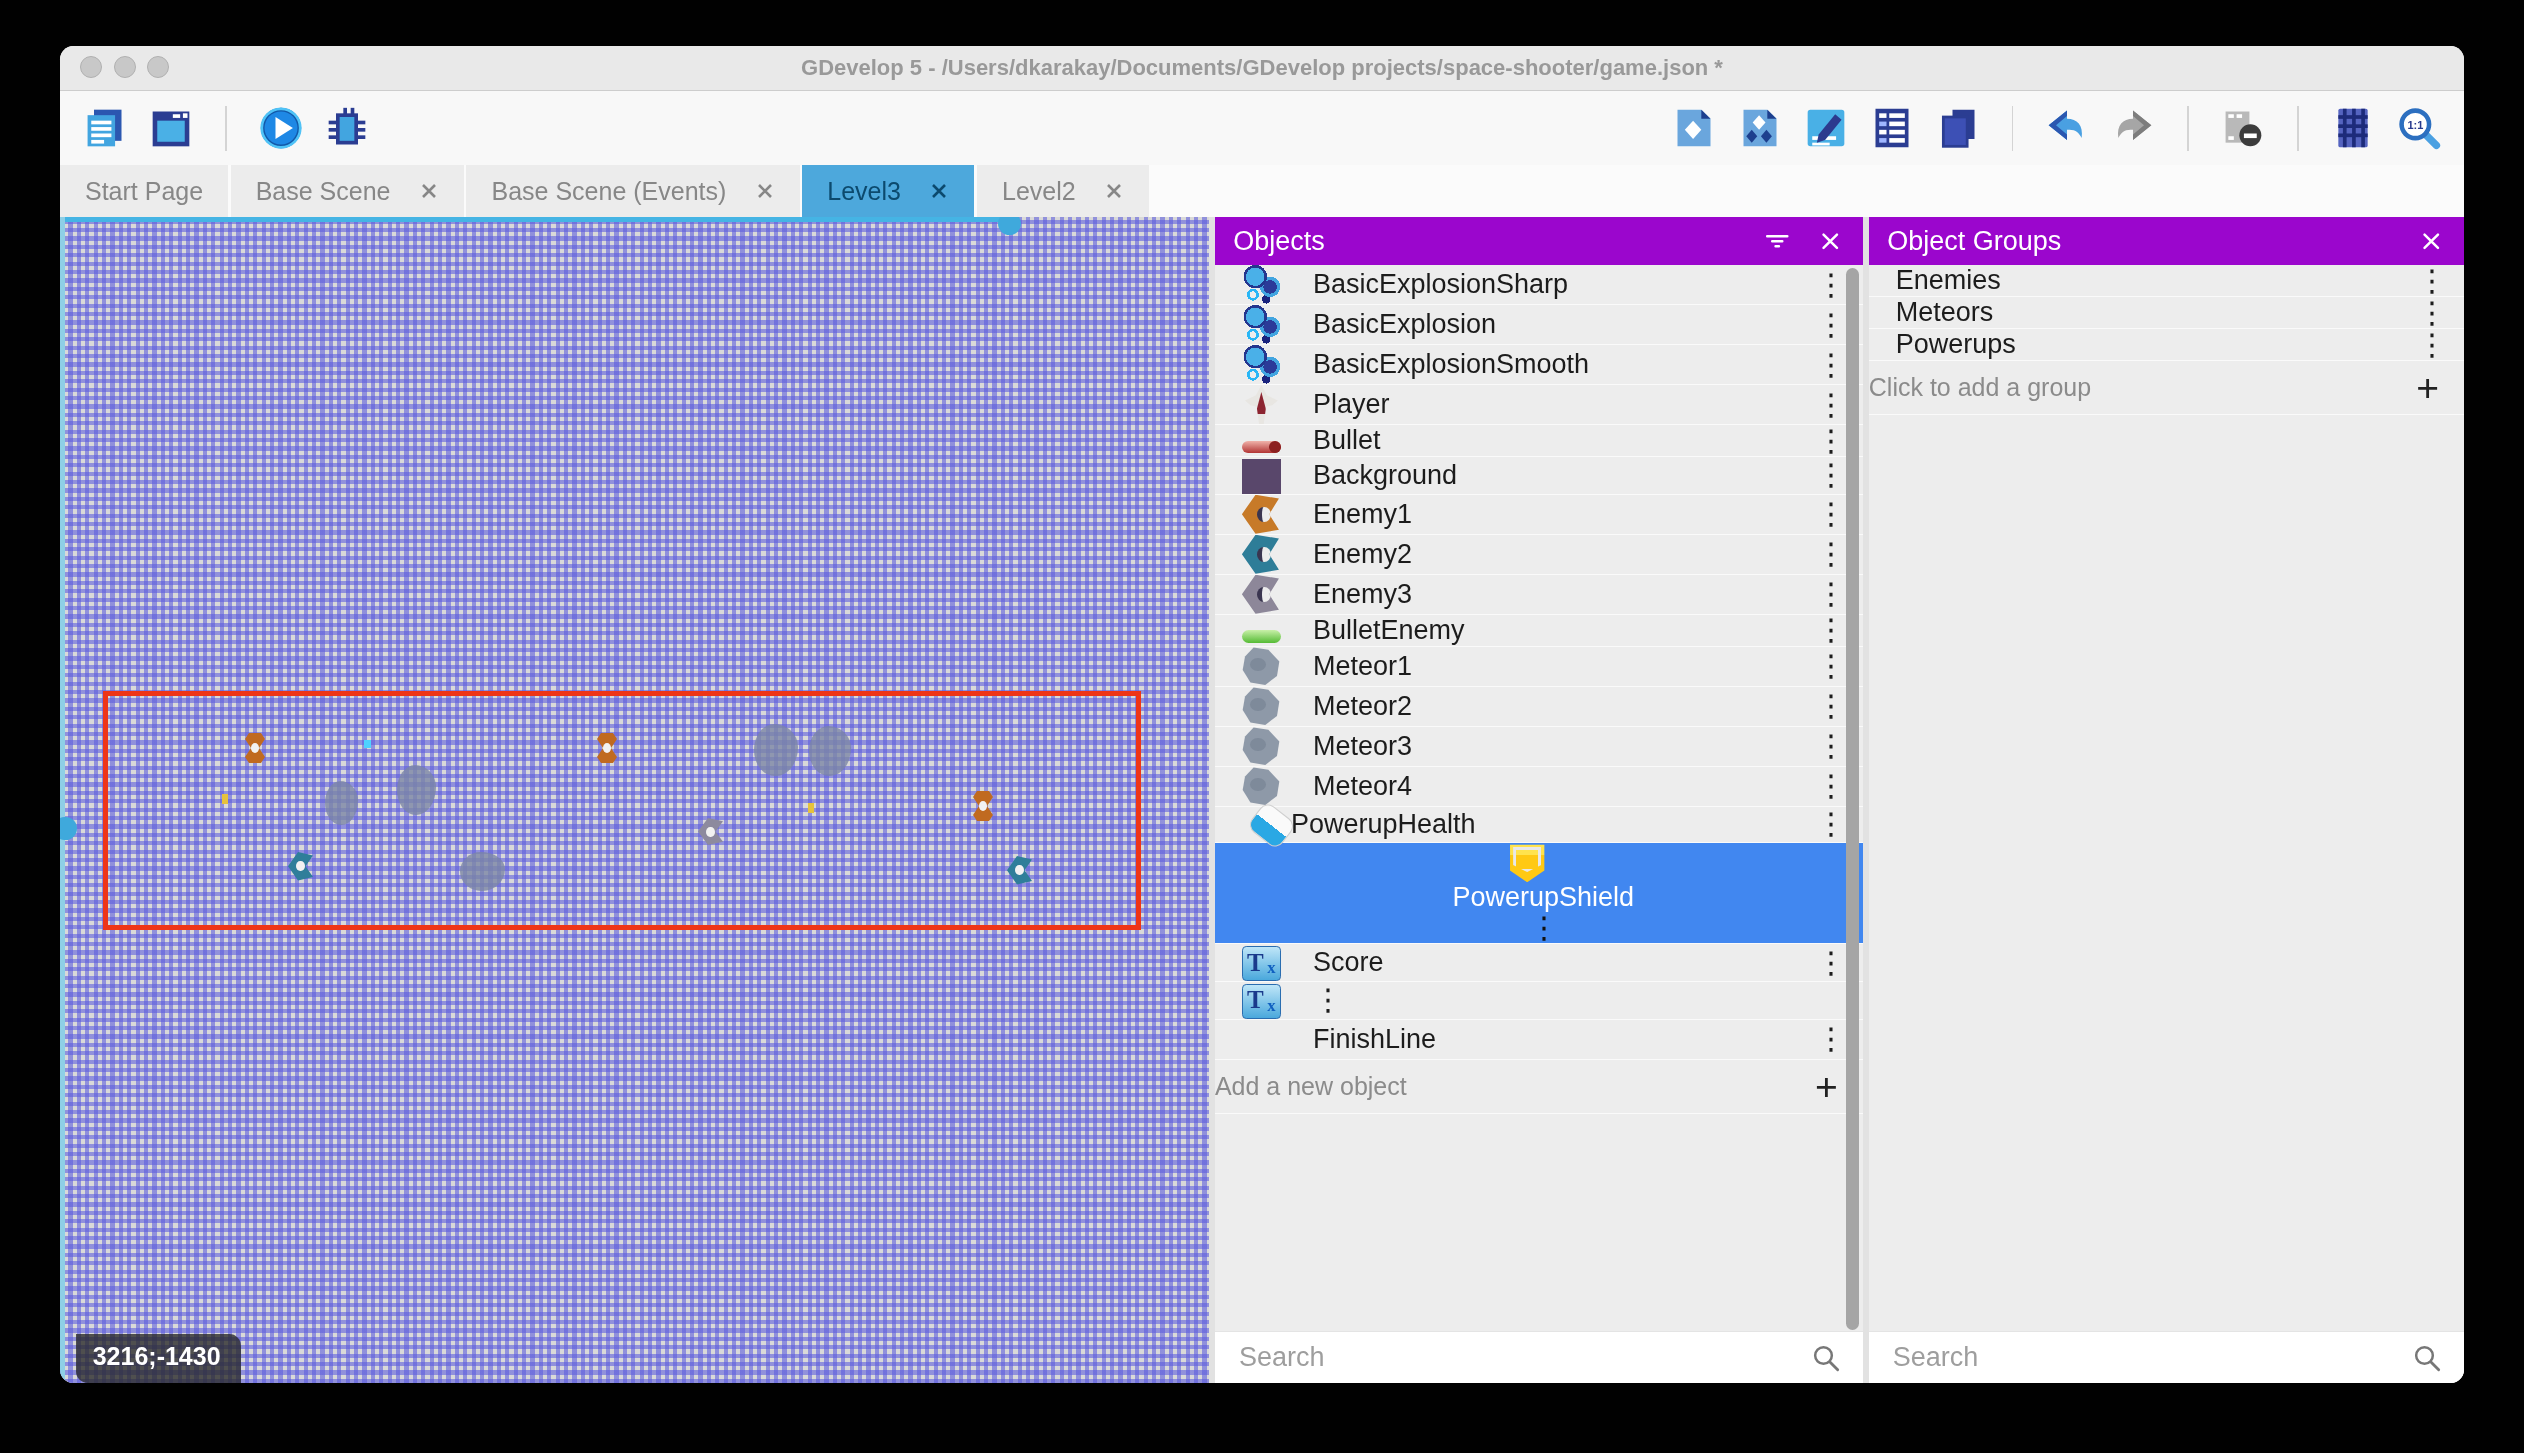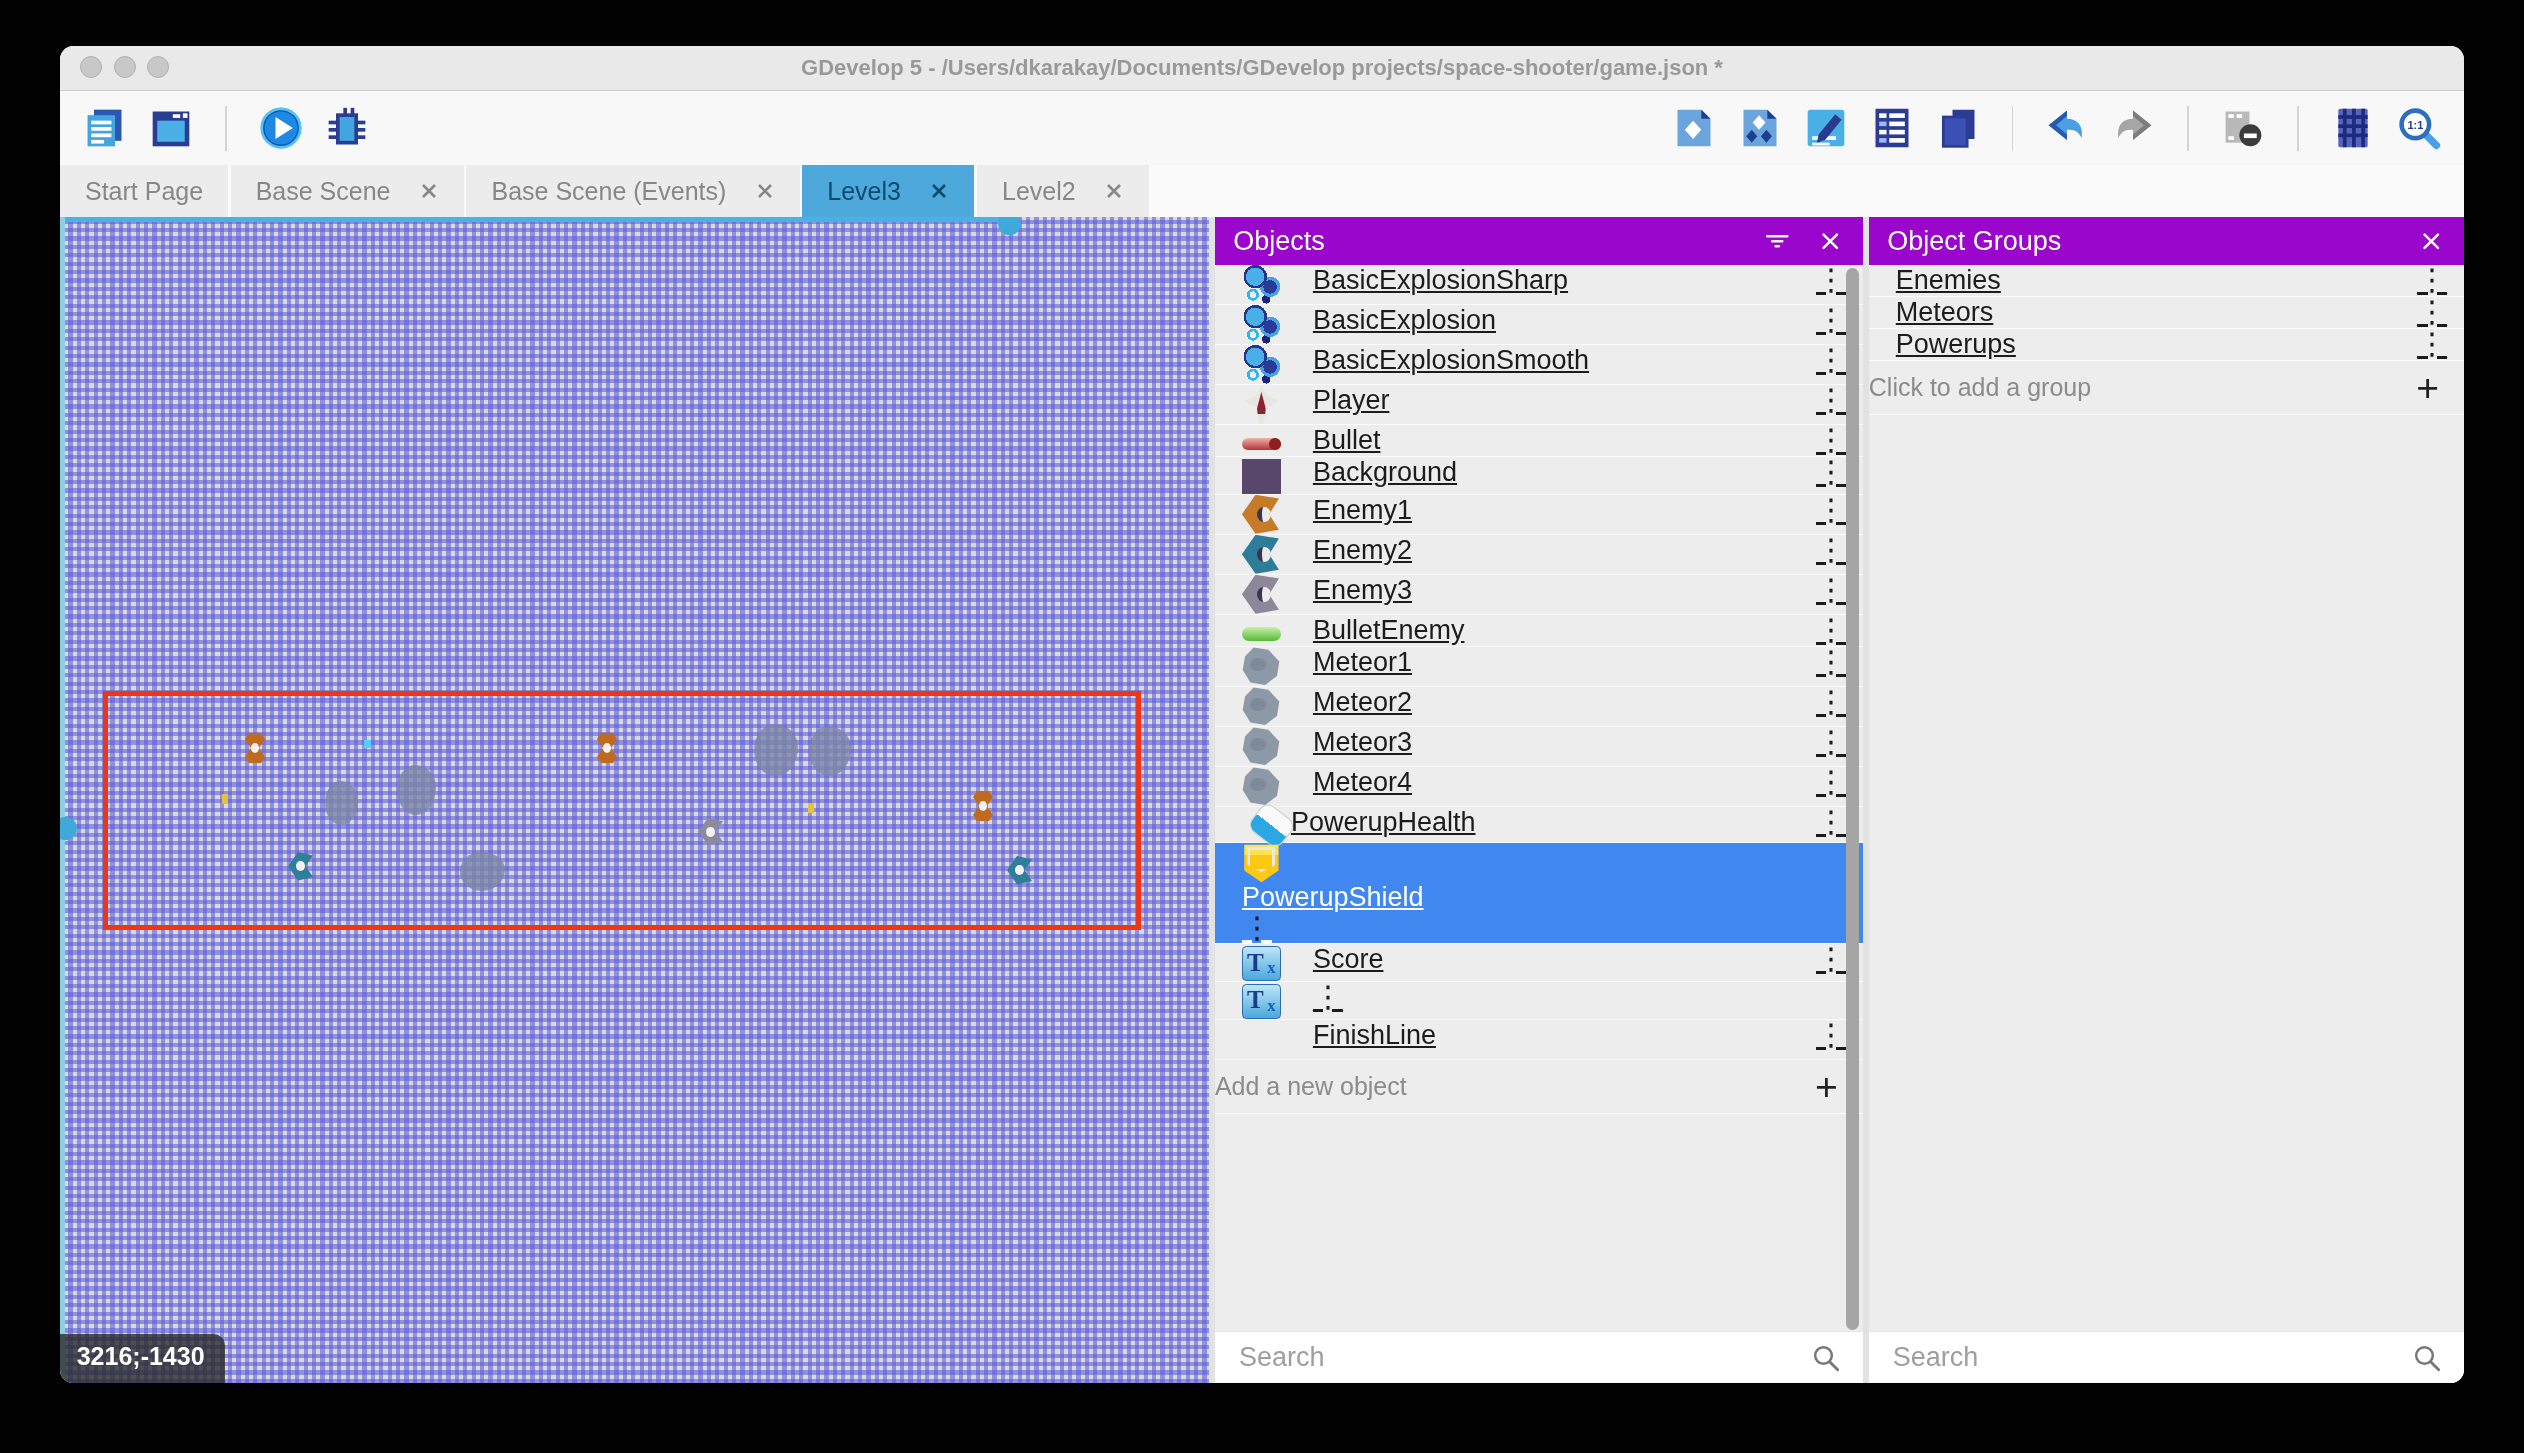--- a/index.html
+++ b/index.html
@@ -50,35 +50,35 @@
   .s-enemy3{background:#8d8a9e;clip-path:polygon(0 50%,40% 0,100% 12%,70% 50%,100% 88%,40% 100%);width:25px;height:27px;}
   .s-meteor{background:rgba(124,134,166,.8);border-radius:46% 54% 50% 48%/50% 44% 56% 50%;width:39px;height:47px;}
   .s-dot-cyan{background:#4fd2ff;width:6.7px;height:8.4px;}
   .s-dot-yellow{background:#e6c23c;width:5.9px;height:10px;}
 
   .scroll-top{position:absolute;left:0;top:0;height:5px;background:#45b4e4;}
   .scroll-top-handle{position:absolute;top:-5px;width:23.4px;height:23.4px;border-radius:50%;background:#3fa9dc;}
   .scroll-left{position:absolute;left:0;top:0;width:5px;height:100%;background:#8ecfe6;}
   .scroll-left-handle{position:absolute;left:-6.7px;width:23.4px;height:23.4px;border-radius:50%;background:#3fa9dc;}
 
-  .coord-badge{position:absolute;left:0;bottom:0;background:rgba(40,40,40,.78);color:#fff;
+  .coord-badge{position:absolute;left:16px;bottom:0;background:rgba(40,40,40,.78);color:#fff;
       font-size:25px;font-weight:bold;padding:8.4px 20px 11.7px 16.7px;border-radius:0 11.7px 0 11.7px;}
 
   
   .panel{display:flex;flex-direction:column;background:#ededed;position:relative;}
   #objects-panel{flex:0 0 648px;}
   #groups-panel{flex:1;}
   .panel-header{flex:0 0 48px;background:#9b06cd;color:#fff;display:flex;align-items:center;
       padding:0 18.4px;font-size:27px;}
   .panel-header .spacer{flex:1;}
   .hicon{width:28.5px;height:28.5px;margin-left:25px;}
   .hicon path{stroke:#fff;stroke-width:3;fill:none;stroke-linecap:round;}
 
-  .row{flex:0 0 54px;display:flex;align-items:flex-start;border-bottom:1.7px solid #fafafa;
-       box-sizing:border-box;padding:0 18.4px 0 27px;font-size:27px;color:#1c1c1c;background:#ededed;text-decoration:underline;}
+  .row{flex:0 0 54px;display:flex;align-items:center;border-bottom:1.7px solid #fafafa;
+       box-sizing:border-box;padding:0 18.4px 0 27px;font-size:27px;color:#1c1c1c;background:#ededed;}
   .row.selected{background:#4187f0;color:#fff;flex-direction:column;}
   .row .label{flex:1;}
   .dots{font-size:30px;color:#1d1d1d;width:28.5px;text-align:center;line-height:1;}
   .row.selected .dots{color:#111;}
 
   .obj-icon{flex:0 0 39px;width:39px;height:39px;margin-right:32px;position:relative;}
   .icon-explosion{background:
       radial-gradient(circle at 34% 30%, #4ab0e8 0 9.2px, #24368e 9.2px 11.7px, transparent 11.7px),
       radial-gradient(circle at 72% 56%, #2b3a99 0 6.7px, #42a5e0 6.7px 10px, transparent 10px),
       radial-gradient(circle at 28% 76%, transparent 0 3.3px, #29b6f6 3.3px 5.9px, transparent 5.9px),

